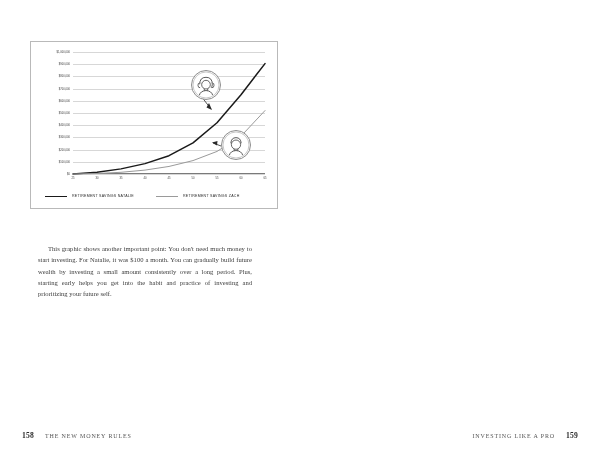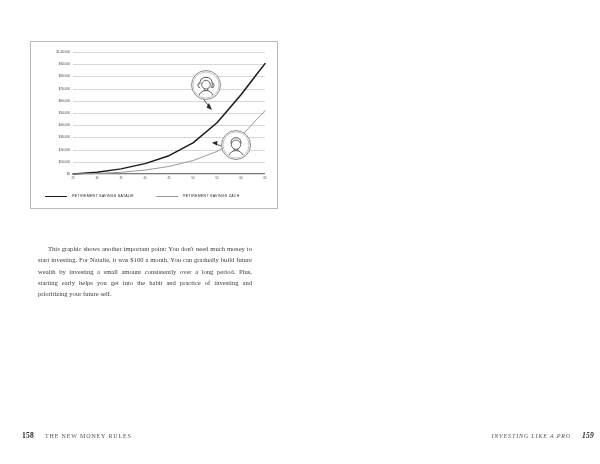--- a/index.html
+++ b/index.html
@@ -83,21 +83,21 @@
     color: #3d3d3d; text-align: justify; text-indent: 10px;
   }
 
   
   .footer {
     position: absolute; bottom: 24px;
     display: flex; align-items: baseline;
     font-family: "Liberation Serif", serif;
   }
   .footer-left  { left: 22px; }
-  .footer-right { right: 6px; font-style: italic; }
+  .footer-right { right: 22px; }
   .folio {
     font-size: 7.6px; font-weight: 700; color: #2a2a2a; letter-spacing: 0.2px;
   }
   .running-head {
     font-size: 6px; letter-spacing: 0.85px; color: #555;
     text-transform: uppercase;
   }
   .footer-left  .running-head { margin-left: 11px; }
   .footer-right .running-head { margin-right: 11px; }
 </style>

